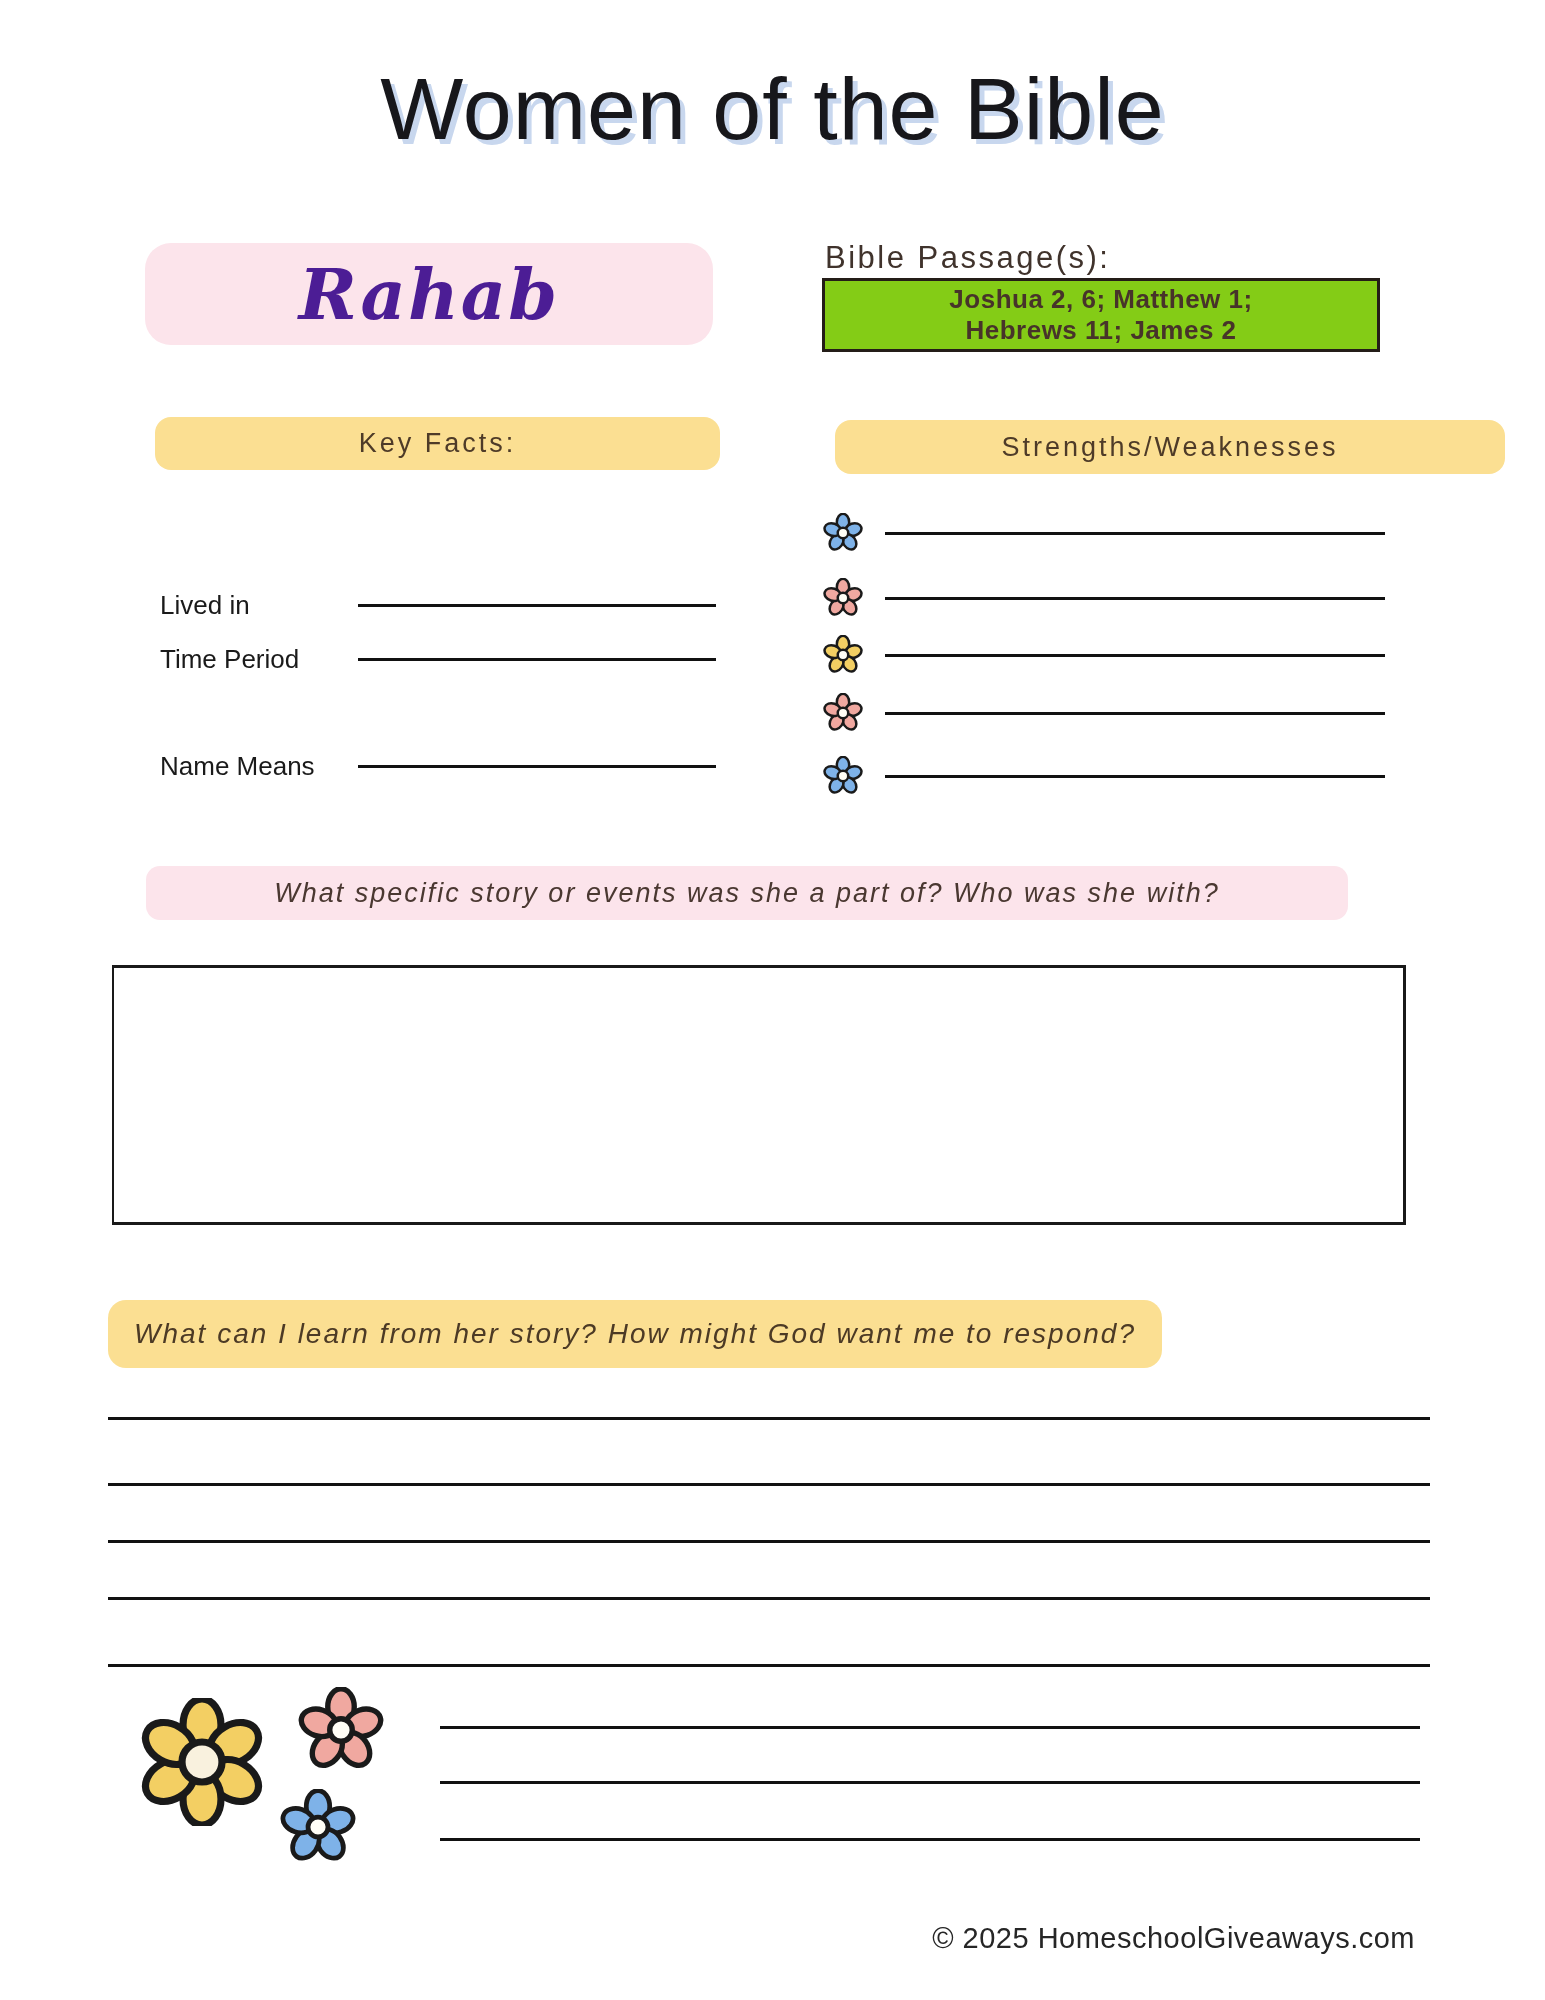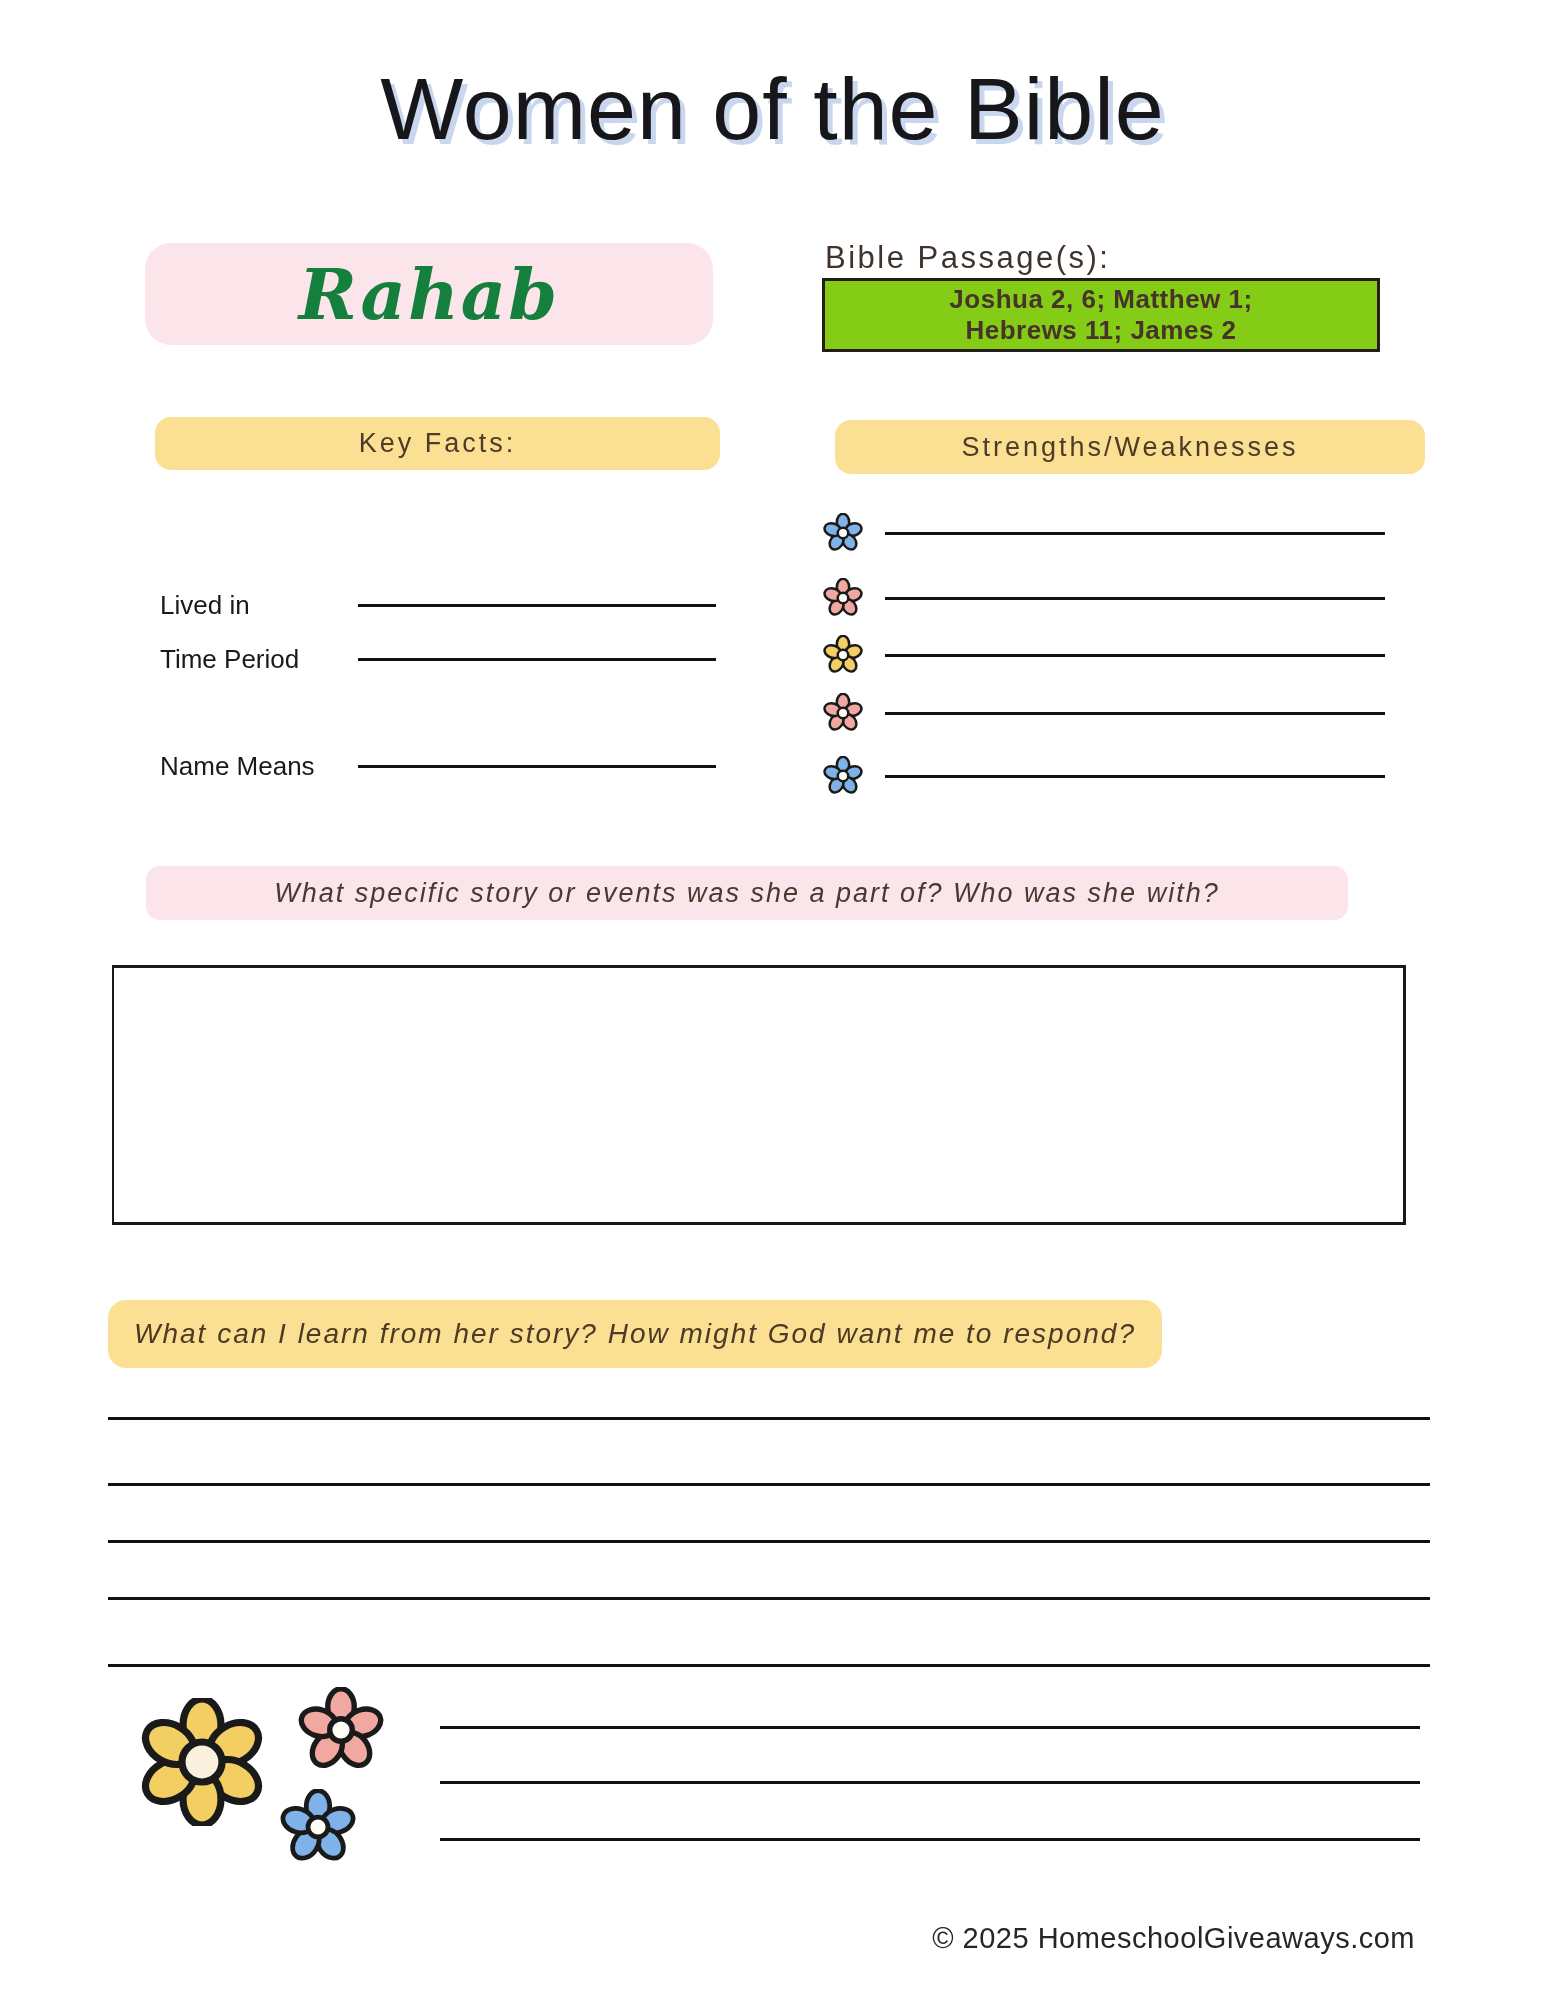--- a/index.html
+++ b/index.html
@@ -17,39 +17,39 @@
   }
 
   
   .name-banner {
     left:145px; top:243px; width:568px; height:102px; border-radius:26px;
     background:var(--pink, #fce4eb);
     display:flex; align-items:center; justify-content:center;
   }
   .name-text {
     font-family:"DejaVu Serif", serif; font-style:italic; font-weight:600;
-    font-size:70px; color:#15803d; letter-spacing:2px;
+    font-size:70px; color:#4c1d95; letter-spacing:2px;
   }
 
   
   .bp-label { left:825px; top:240px; font-size:31px; letter-spacing:2.5px; color:#40332c; }
   .bp-box {
     left:822px; top:278px; width:558px; height:74px; background:#84cc16;
     border:3px solid #241d18; box-sizing:border-box;
     display:flex; flex-direction:column; align-items:center; justify-content:center;
   }
   .bp-line { font-size:26px; font-weight:bold; color:#47332a; letter-spacing:0.5px; line-height:1.18; }
 
   
   .pill {
     background:var(--yellow, #fbdf92); border-radius:16px;
     display:flex; align-items:center; justify-content:center;
   }
   .keyfacts-pill  { left:155px; top:417px; width:565px; height:53px; }
-  .strengths-pill { left:835px; top:420px; width:590px; height:54px; }
+  .strengths-pill { left:835px; top:420px; width:670px; height:54px; }
   .pill-text { font-size:27px; letter-spacing:3px; color:#4e3b28; }
 
   
   .kf-row { position:absolute; left:160px; width:556px; height:44px; display:flex; align-items:center; }
   .kf-label { font-size:26px; color:#1a1a1a; width:196px; flex:none; }
   .kf-line  { width:358px; height:0; border-top:3px solid #111; margin-left:auto; }
 
   
   .sw-row { position:absolute; left:823px; width:562px; height:44px; display:flex; align-items:center; }
   .sw-line { width:500px; height:0; border-top:3px solid #111; margin-left:auto; }

